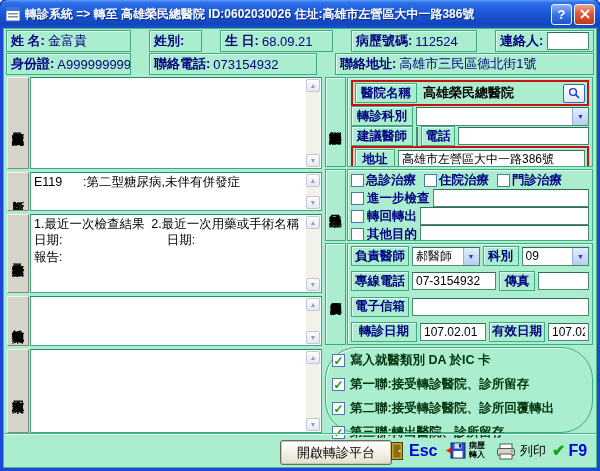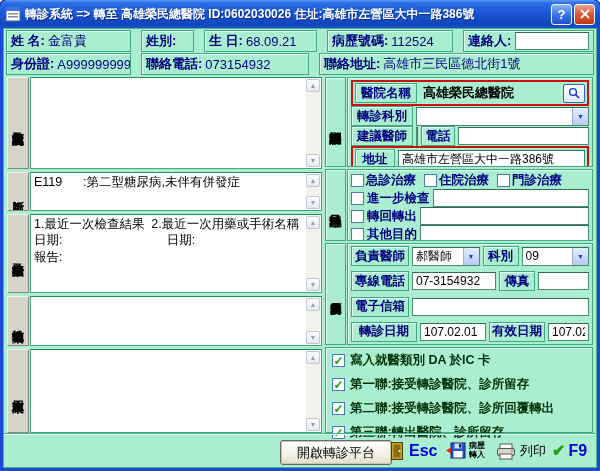--- a/index.html
+++ b/index.html
@@ -20,21 +20,21 @@
     display:flex; align-items:center; justify-content:center; color:#fff; font-weight:bold;
     font-size:13px; cursor:pointer; flex:0 0 auto; }
   .help-btn { background:linear-gradient(180deg,#8cb4fa 0%,#3a74e8 50%,#1d52c8 100%); }
   .close-btn { background:linear-gradient(180deg,#f0a48e 0%,#e05a38 45%,#c23618 100%); }
 
   
   .client { position:absolute; left:3px; right:3px; top:28px; bottom:3px;
     background:#abeecf; border:1px solid #45b58c; overflow:hidden; }
 
   
-  .hrow { position:absolute; left:2px; right:2px; height:22px; display:flex; gap:10px; }
+  .hrow { position:absolute; left:2px; right:2px; height:22px; display:flex; gap:18px; }
   .hcell { background:#abeecf; border:1px solid #3faa80; box-shadow:inset 1px 1px 0 #e5fff2;
     display:flex; align-items:center; padding:0 4px; overflow:hidden; white-space:nowrap; }
   .hlabel { color:#000080; font-weight:bold; font-size:13px; }
   .hvalue { color:#000080; font-size:13px; margin-left:3px; }
 
   .inp { background:#fff; border:1px solid #4a8a70; border-top-color:#2f6e56; height:18px;
     font-size:12px; color:#000; padding:0 3px; font-family:"Liberation Sans",sans-serif; width:100%; }
 
   
   .ls { position:absolute; left:3px; width:315px; display:flex; gap:1px; }
@@ -309,21 +309,21 @@
         </div>
         <div class="frow">
           <div class="flabel" style="width:66px;font-family:Liberation Mono, monospace;">轉診日期</div>
           <input class="inp" style="width: 66px; flex: 0 0 66px;" value="107.02.01">
           <div class="flabel" style="width:56px;">有效日期</div>
           <input class="inp" value="107.02.08" style="">
         </div>
       </div>
     </div>
 
-    <div class="copies" style="top:318px; height:86px;">
+    <div class="copies" style="top:318px; height:86px;border-radius:32px;">
       <div class="copy-row">
         <span class="cb checked"></span>
         <span class="ck-label">寫入就醫類別 DA 於IC 卡</span>
       </div>
       <div class="copy-row">
         <span class="cb checked"></span>
         <span class="ck-label">第一聯:接受轉診醫院、診所留存</span>
       </div>
       <div class="copy-row">
         <span class="cb checked"></span>

